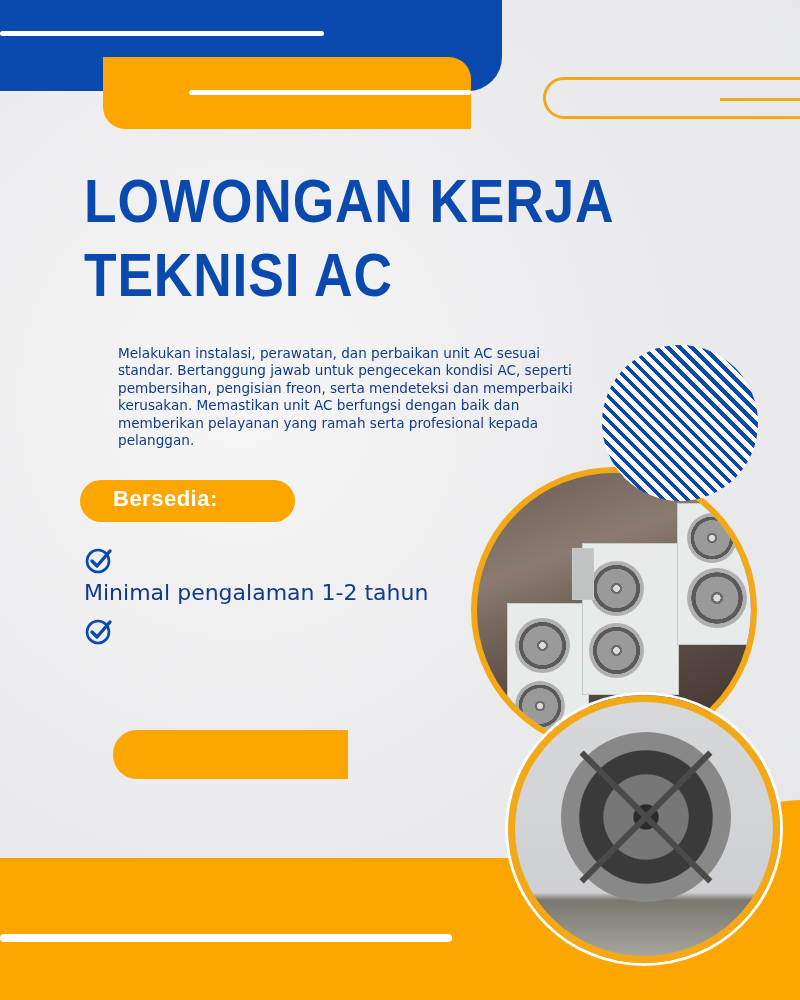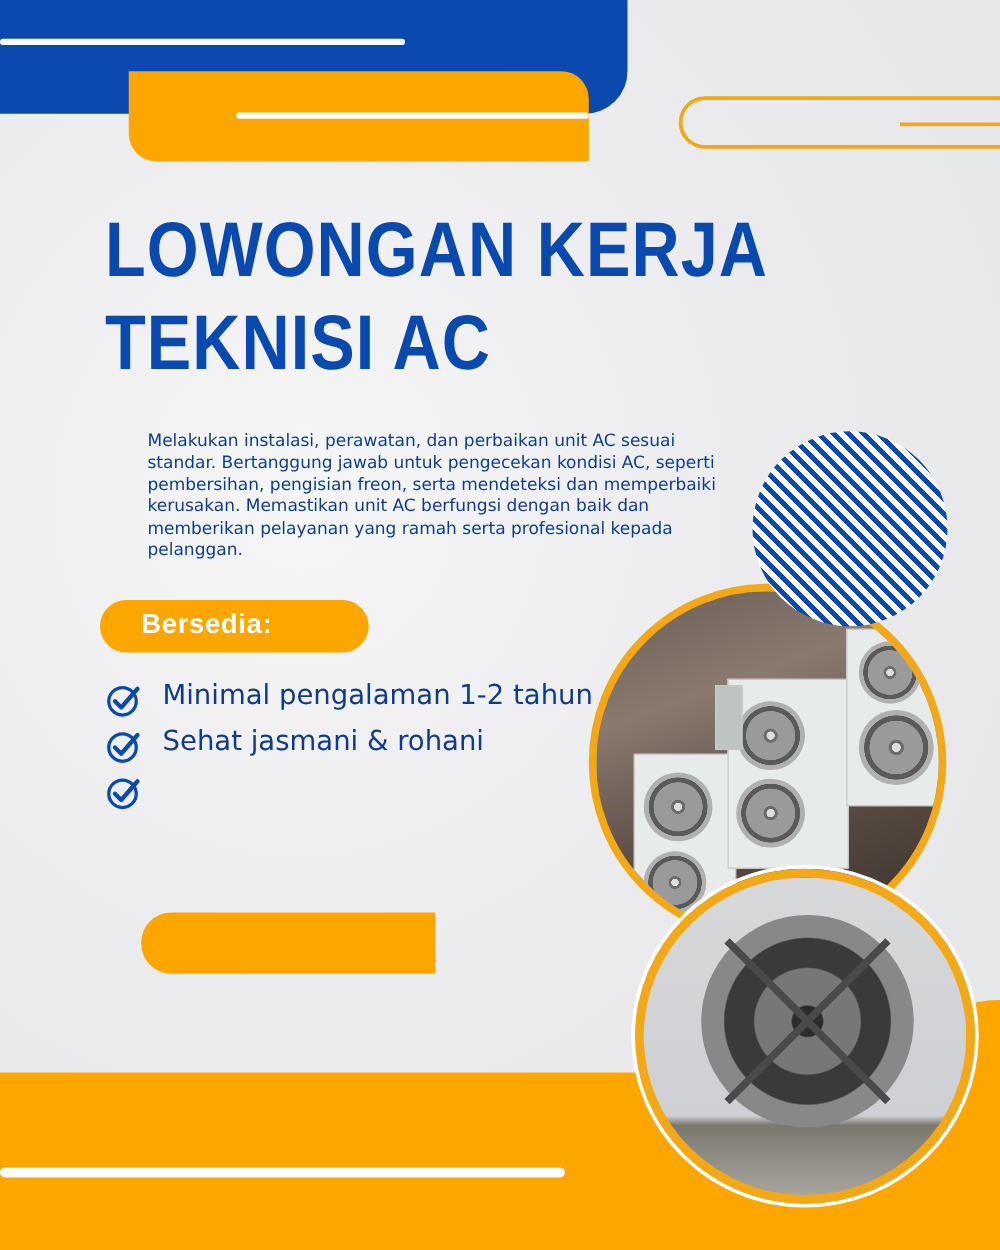--- a/index.html
+++ b/index.html
@@ -11,21 +11,21 @@
   .top-blue-line { left: 0; top: 31px; width: 324px; height: 5px; background: #fff; border-radius: 3px; }
   .top-orange { left: 103px; top: 57px; width: 368px; height: 72px; background: #fea600; border-top-right-radius: 22px; border-bottom-left-radius: 22px; }
   .top-orange-line { left: 189px; top: 90px; width: 282px; height: 5px; background: #fff; border-radius: 3px; }
   .pill-outline { left: 543px; top: 77px; width: 290px; height: 42px; border: 3px solid #f2a817; border-radius: 22px; box-sizing: border-box; }
   .pill-line { left: 720px; top: 98px; width: 90px; height: 3px; background: #f2a817; }
   .title { left: 84px; top: 164px; font-family: "Liberation Sans", sans-serif; font-weight: 700; font-size: 62px; line-height: 74px; color: #0a49ad; letter-spacing: 1px; transform: scaleX(0.86); transform-origin: left top; white-space: nowrap; }
   .desc { left: 86px; top: 345px; width: 460px; font-size: 13.6px; line-height: 17.4px; color: #0f3c8a; margin-left: 32px; }
   .badge { left: 80px; top: 480px; width: 215px; height: 42px; background: #fea600; border-radius: 21px; }
   .badge-text { left: 113px; top: 486px; font-family: "Liberation Sans", sans-serif; font-weight: 700; font-size: 22px; color: #fff; letter-spacing: 0.5px; }
   .req { left: 84px; top: 540px; width: 400px; }
-  .req-item { display: flex; align-items: flex-start; margin-bottom: 1px; }
+  .req-item { display: flex; align-items: flex-start; margin-bottom: 1px; flex-direction: column; }
   .req-icon { width: 30px; height: 30px; margin-right: 16px; margin-top: 6px; flex: none; }
   .req-text { font-size: 22px; line-height: 34px; color: #0f3c8a; }
   .mid-orange { left: 113px; top: 730px; width: 235px; height: 49px; background: #fea600; border-top-left-radius: 24px; border-bottom-left-radius: 24px; }
   .bottom-orange { left: 0; top: 858px; width: 800px; height: 142px; background: #fea600; }
   .right-orange { left: 700px; top: 800px; width: 200px; height: 200px; background: #fea600; border-top-left-radius: 100px; }
   .bottom-line { left: 0; top: 934px; width: 452px; height: 8px; background: #fff; border-radius: 4px; }
   .stripes { left: 602px; top: 345px; width: 156px; height: 156px; border-radius: 50%;
     background: repeating-linear-gradient(45deg, #0a49ad 0 4px, #ffffff 4px 8.5px); }
   .photo1 { left: 471px; top: 467px; width: 286px; height: 286px; border-radius: 50%; border: 6px solid #f2a817; box-sizing: border-box; overflow: hidden;
     background: linear-gradient(160deg, #6b5d55 0%, #8a7a70 30%, #5d4f47 60%, #3a302b 100%); }
@@ -64,27 +64,20 @@
         <circle cx="14" cy="15" r="11" fill="none" stroke="#0a49ad" stroke-width="2.6"></circle>
         <path d="M8 15 l5 5 L26 5" fill="none" stroke="#0a49ad" stroke-width="3.4" stroke-linecap="round" stroke-linejoin="round"></path>
       </svg>
     <span class="req-text">Minimal pengalaman 1-2 tahun</span>
   </div>
   <div class="req-item">
     <svg class="req-icon" viewBox="0 0 30 30">
         <circle cx="14" cy="15" r="11" fill="none" stroke="#0a49ad" stroke-width="2.6"></circle>
         <path d="M8 15 l5 5 L26 5" fill="none" stroke="#0a49ad" stroke-width="3.4" stroke-linecap="round" stroke-linejoin="round"></path>
       </svg>
-    <span class="req-text">Sehat jasmani &amp; rohani</span>
-  </div>
-  <div class="req-item">
-    <svg class="req-icon" viewBox="0 0 30 30">
-        <circle cx="14" cy="15" r="11" fill="none" stroke="#0a49ad" stroke-width="2.6"></circle>
-        <path d="M8 15 l5 5 L26 5" fill="none" stroke="#0a49ad" stroke-width="3.4" stroke-linecap="round" stroke-linejoin="round"></path>
-      </svg>
   </div>
 </div>
 
 <div class="abs mid-orange"></div>
 <div class="abs bottom-orange"></div>
 <div class="abs right-orange"></div>
 <div class="abs bottom-line"></div>
 
 <div class="abs photo1">
   <div class="unit" style="left:30px;top:130px;width:80px;height:150px;"></div>

